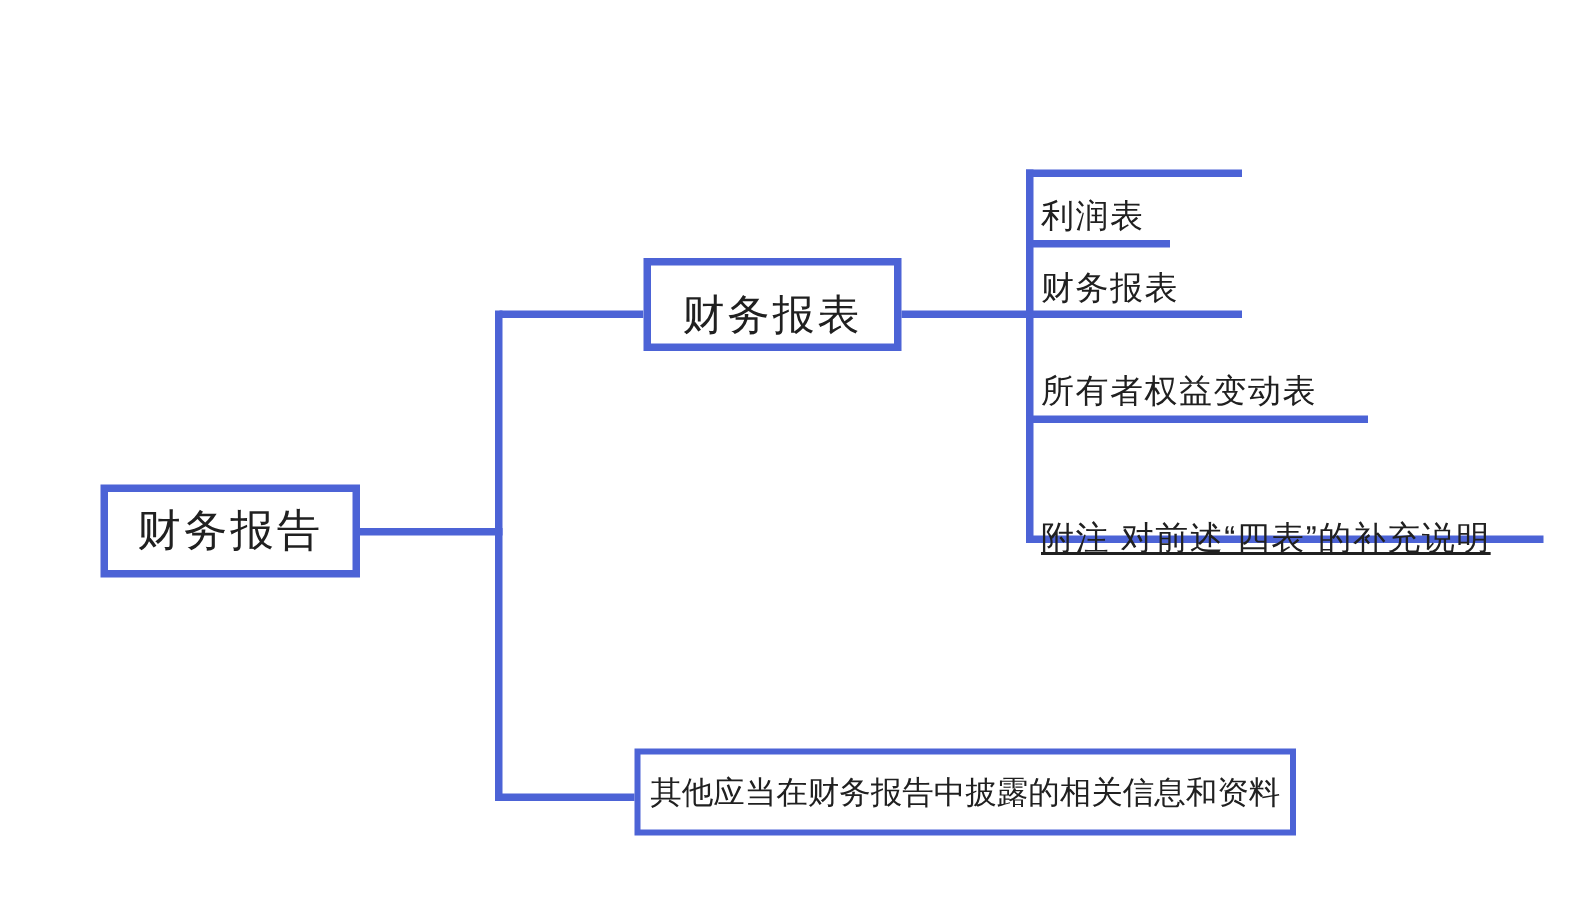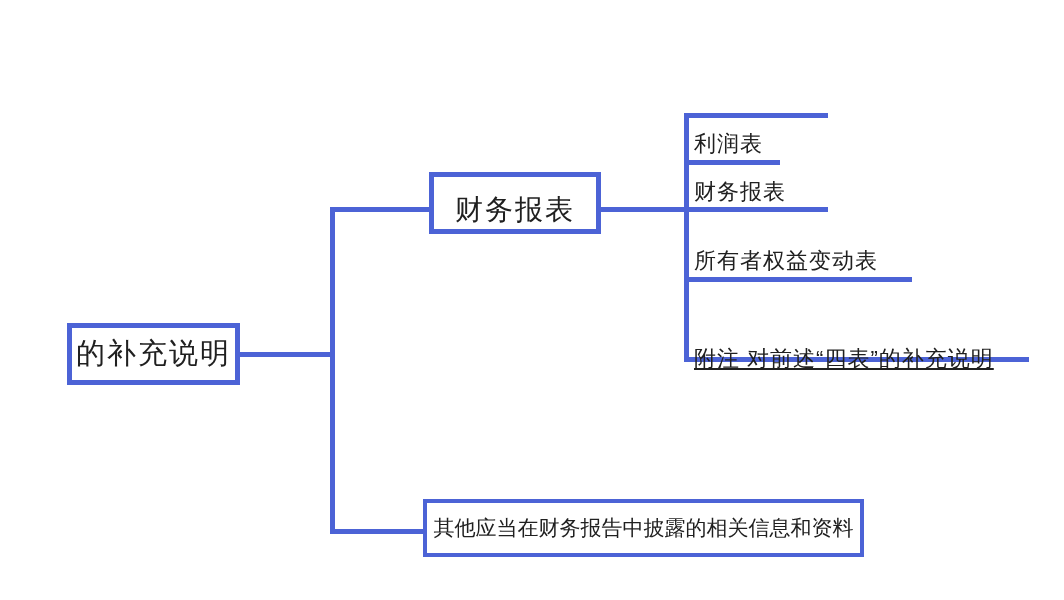--- a/index.html
+++ b/index.html
@@ -91,21 +91,21 @@
   <div class="line h-line conn-leaves"></div>
   <div class="line v-line spine"></div>
 
   <div class="line h-line u1"></div>
   <div class="line h-line u2"></div>
   <div class="line h-line u3"></div>
   <div class="line h-line u4"></div>
   <div class="line h-line u5"></div>
 
   <div class="node-box root-box">
-    <span>的补充说明</span>
+    <span>财务报告</span>
   </div>
 
   <div class="node-box branch1-box">
     <span>财务报表</span>
   </div>
 
   <div class="node-box branch2-box">
     <span>其他应当在财务报告中披露的相关信息和资料</span>
   </div>
 

